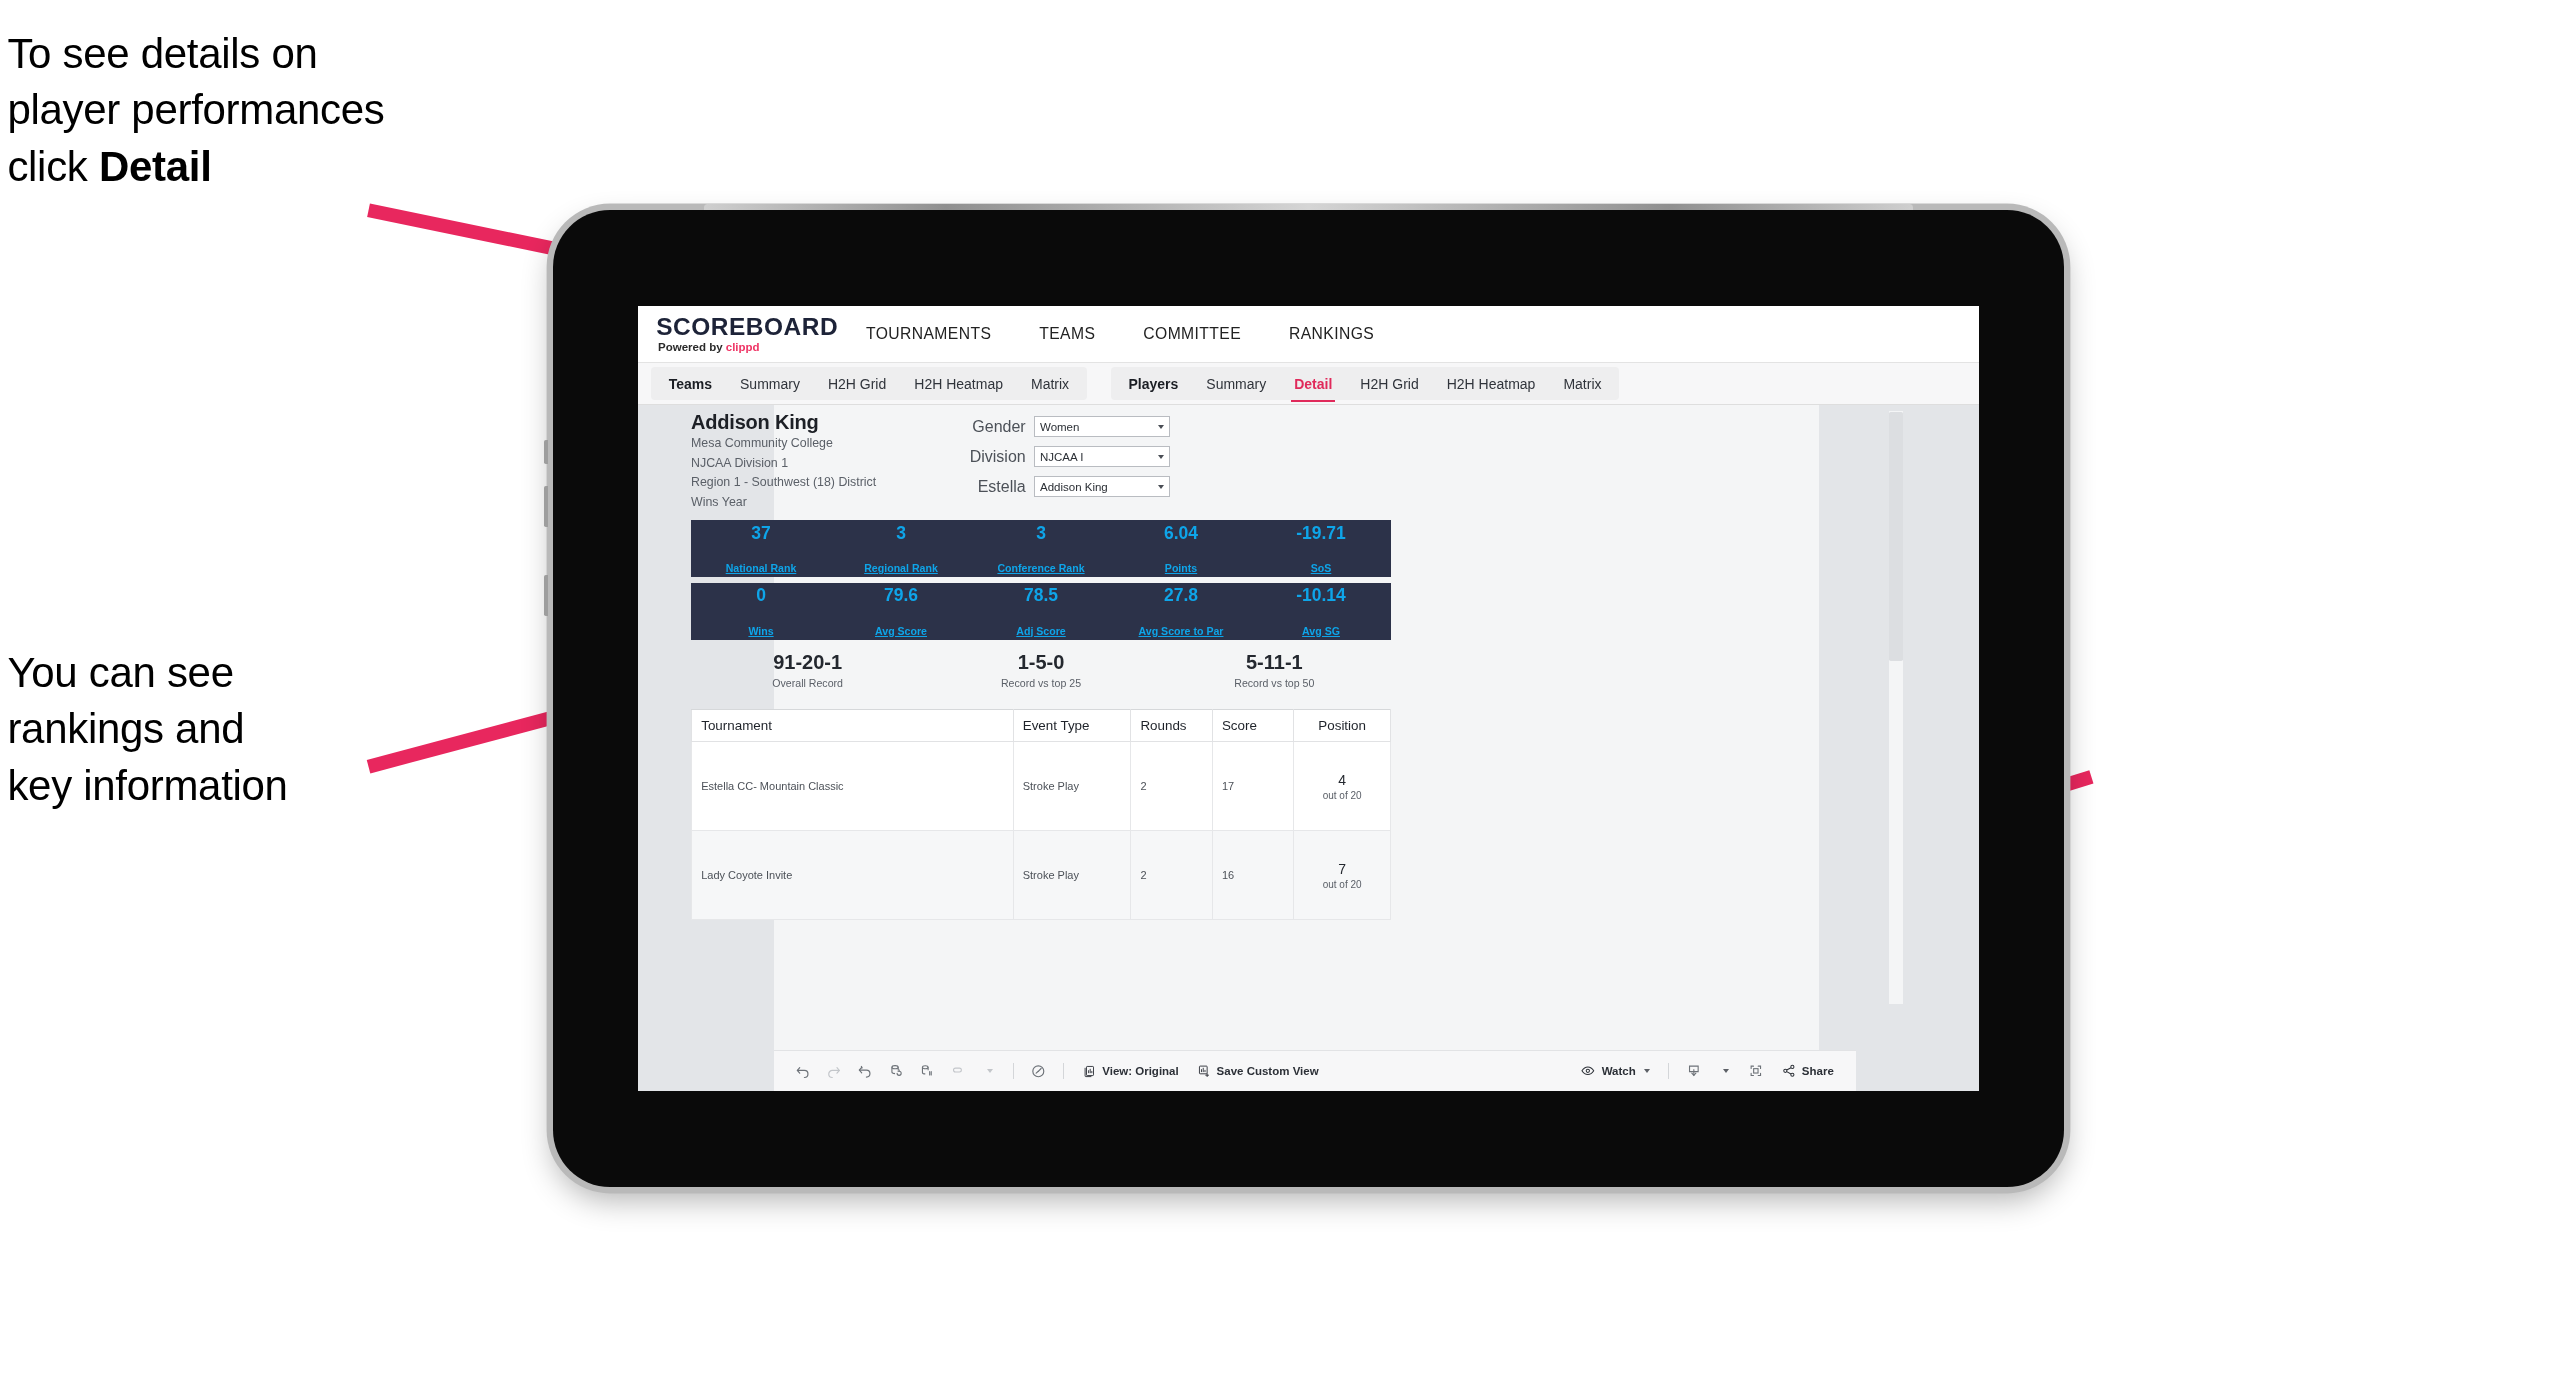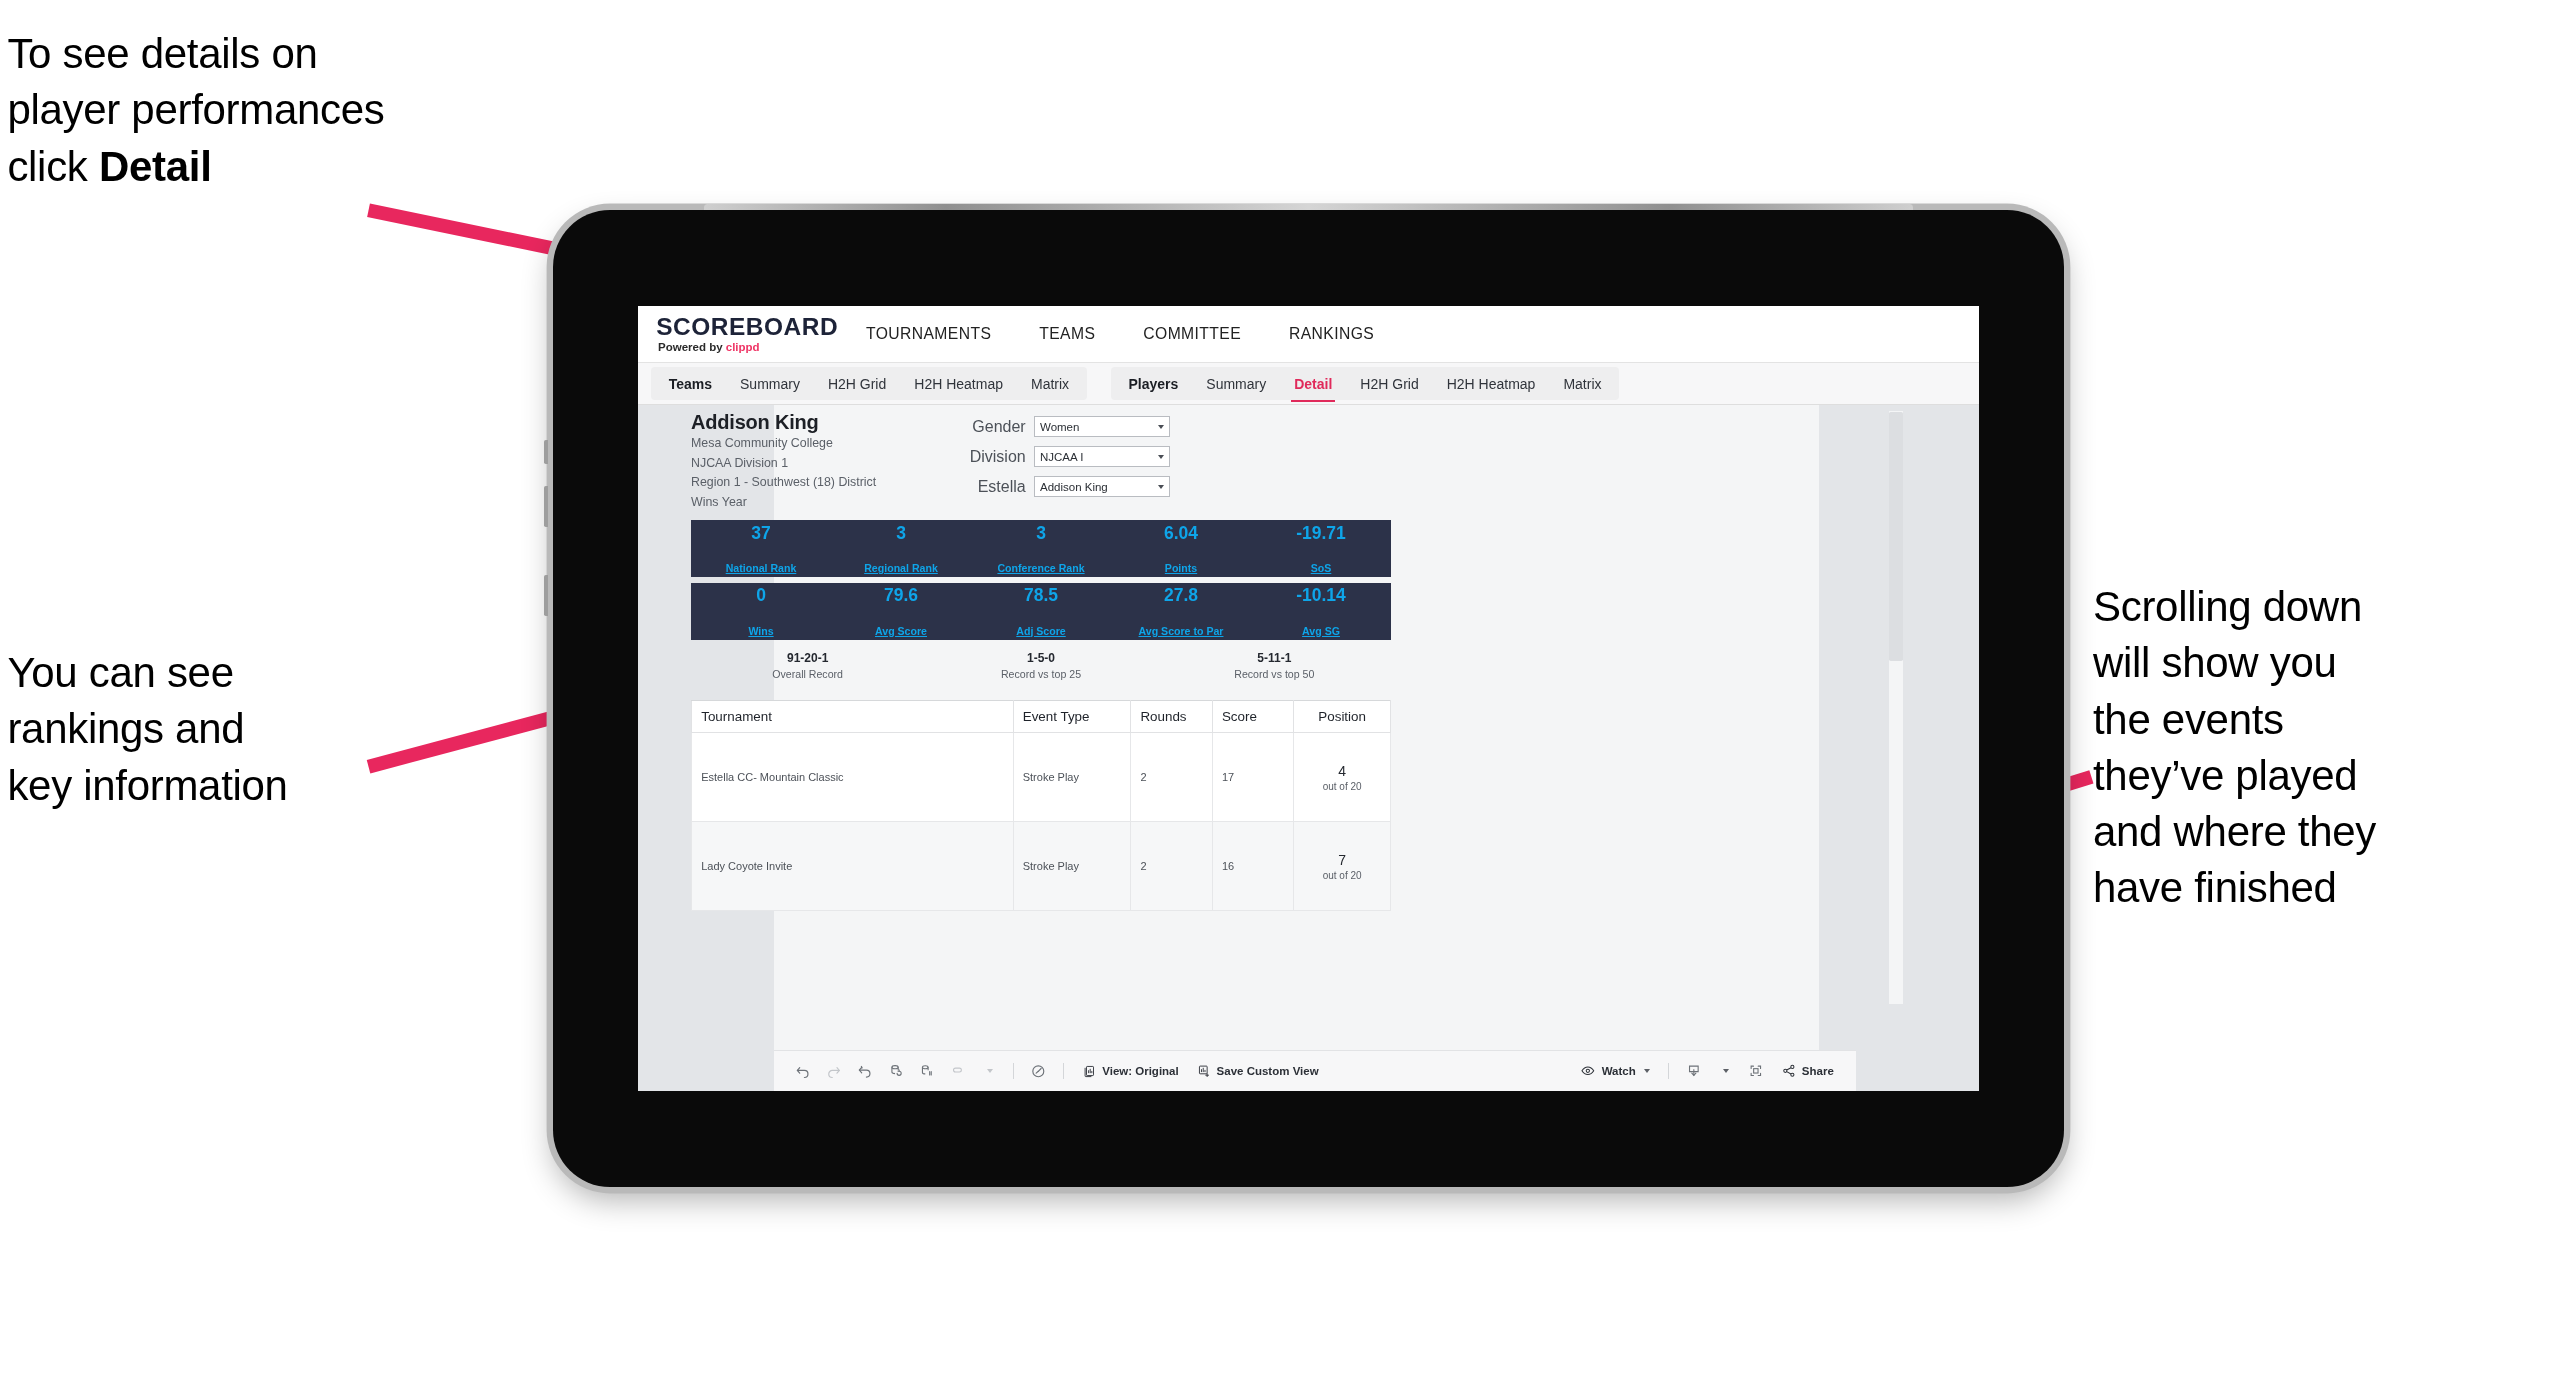--- a/index.html
+++ b/index.html
@@ -129,21 +129,21 @@
   }
   .statbar.first { margin-top: 9.2px; height: 57px; }
   .statbar.second { margin-top: 5.5px; height: 57px; }
   .stat { flex:1; display:flex; flex-direction:column; align-items:center; justify-content:center; color:#0ea5e9; }
   .stat .v { font-size: 17.5px; font-weight:800; line-height:1.05; }
   .stat .k { font-size: 10.6px; font-weight:700; margin-top: 20px; text-decoration: underline; }
 
   
   #records { display:flex; width: 700px; margin-top: 11px; }
   .rec { flex:1; text-align:center; }
-  .rec .v { font-size: 12px; font-weight:800; color:#24282f; }
+  .rec .v { font-size: 20px; font-weight:800; color:#24282f; }
   .rec .k { font-size: 10.6px; color:#5b6068; margin-top: 2.8px; }
 
   
   #evt-table { width: 700px; margin-top: 20px; border-collapse: collapse; table-layout: fixed; background:#0f172a;}
   #evt-table th {
     text-align:left; font-size: 13.4px; font-weight:500; color:#1f232a;
     padding: 8.3px 9.2px; border:0.9px solid #e1e2e4; border-top:0.9px solid #d6d8da;
     background:#fff; vertical-align:middle;
   }
   #evt-table th.center { text-align:center; }
@@ -181,26 +181,20 @@
 <div id="stage">
 
   <div class="anno" id="anno-topleft"><span>To see details on
 player performances
 click </span><b>Detail</b></div>
 
   <div class="anno" id="anno-left">You can see
 rankings and
 key information</div>
 
-  <div class="anno" id="anno-right">Scrolling down
-will show you
-the events
-they’ve played
-and where they
-have finished</div>
 
   <svg class="arrow-svg" viewBox="0 0 2796 1504">
     <defs>
       <marker id="ah" markerWidth="5" markerHeight="5" refX="2.6" refY="2.5" orient="auto">
         <path d="M0,0 L5,2.5 L0,5 Z" fill="#e8275e"></path>
       </marker>
     </defs>
     <line x1="400" y1="228" x2="1272" y2="408" stroke="#e8275e" stroke-width="15" marker-end="url(#ah)"></line>
     <line x1="400" y1="832" x2="1000" y2="672" stroke="#e8275e" stroke-width="15" marker-end="url(#ah)"></line>
     <line x1="2270" y1="843" x2="1830" y2="980" stroke="#e8275e" stroke-width="15" marker-end="url(#ah)"></line>

